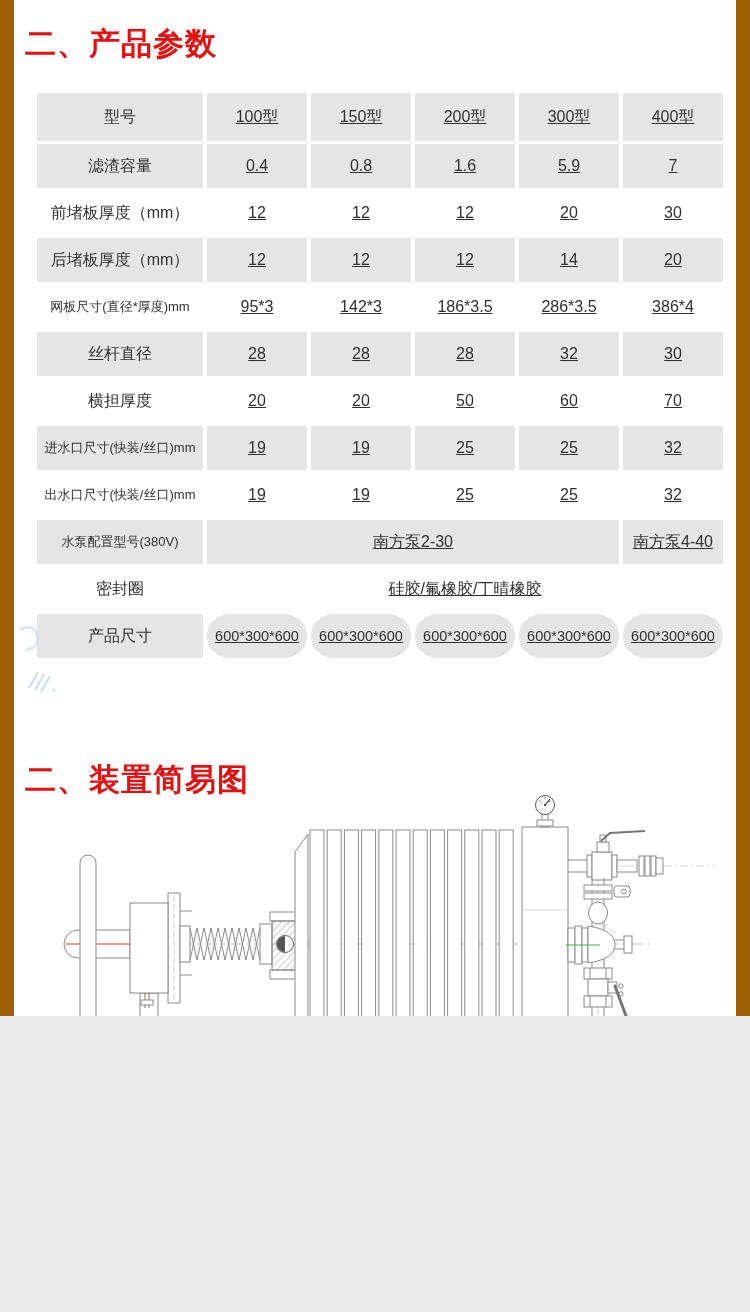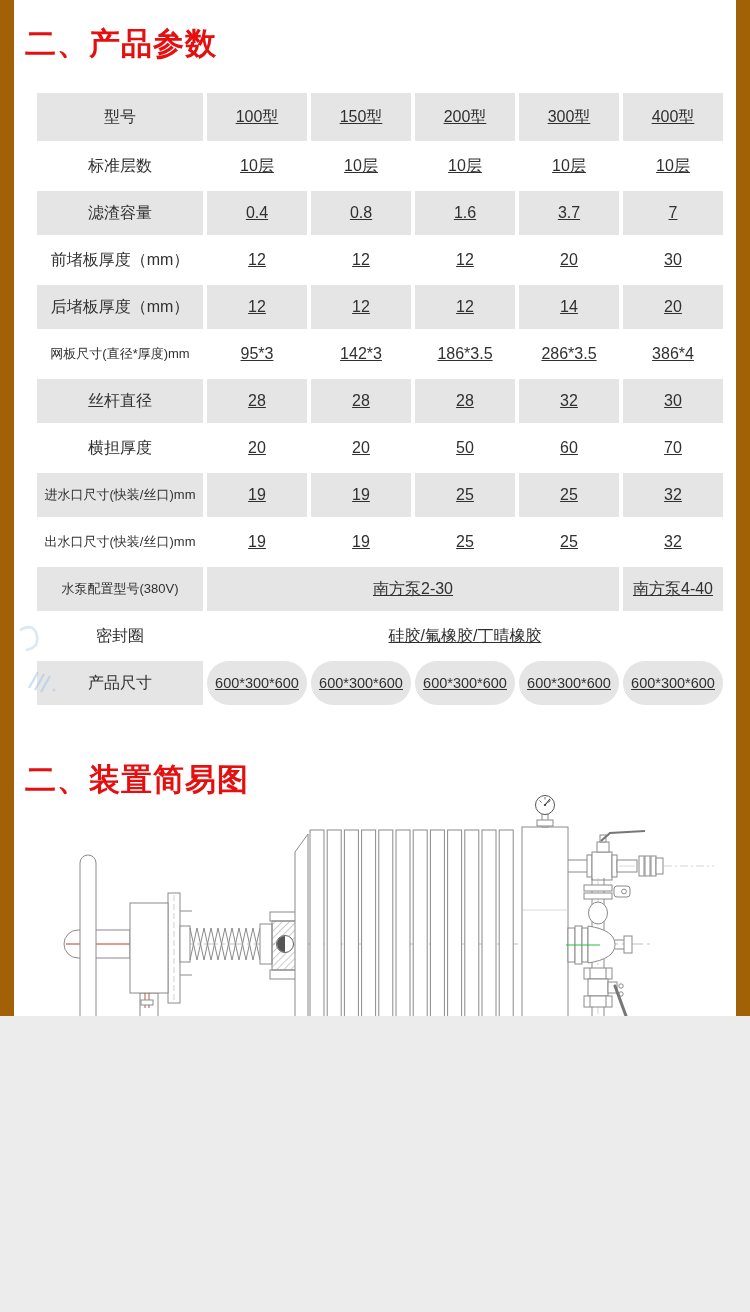--- a/index.html
+++ b/index.html
@@ -34,34 +34,26 @@
   <table class="params">
     <tbody>
           <tr class="g hd">
       <td class="c0">型号</td>
       <td class="cv">100型</td>
       <td class="cv">150型</td>
       <td class="cv">200型</td>
       <td class="cv">300型</td>
       <td class="cv">400型</td>
     </tr>
-    <tr>
-      <td class="c0">标准层数</td>
-      <td class="cv">10层</td>
-      <td class="cv">10层</td>
-      <td class="cv">10层</td>
-      <td class="cv">10层</td>
-      <td class="cv">10层</td>
-    </tr>
     <tr class="g">
       <td class="c0">滤渣容量</td>
       <td class="cv">0.4</td>
       <td class="cv">0.8</td>
       <td class="cv">1.6</td>
-      <td class="cv">3.7</td>
+      <td class="cv">5.9</td>
       <td class="cv">7</td>
     </tr>
     <tr>
       <td class="c0">前堵板厚度（mm）</td>
       <td class="cv">12</td>
       <td class="cv">12</td>
       <td class="cv">12</td>
       <td class="cv">20</td>
       <td class="cv">30</td>
     </tr>

